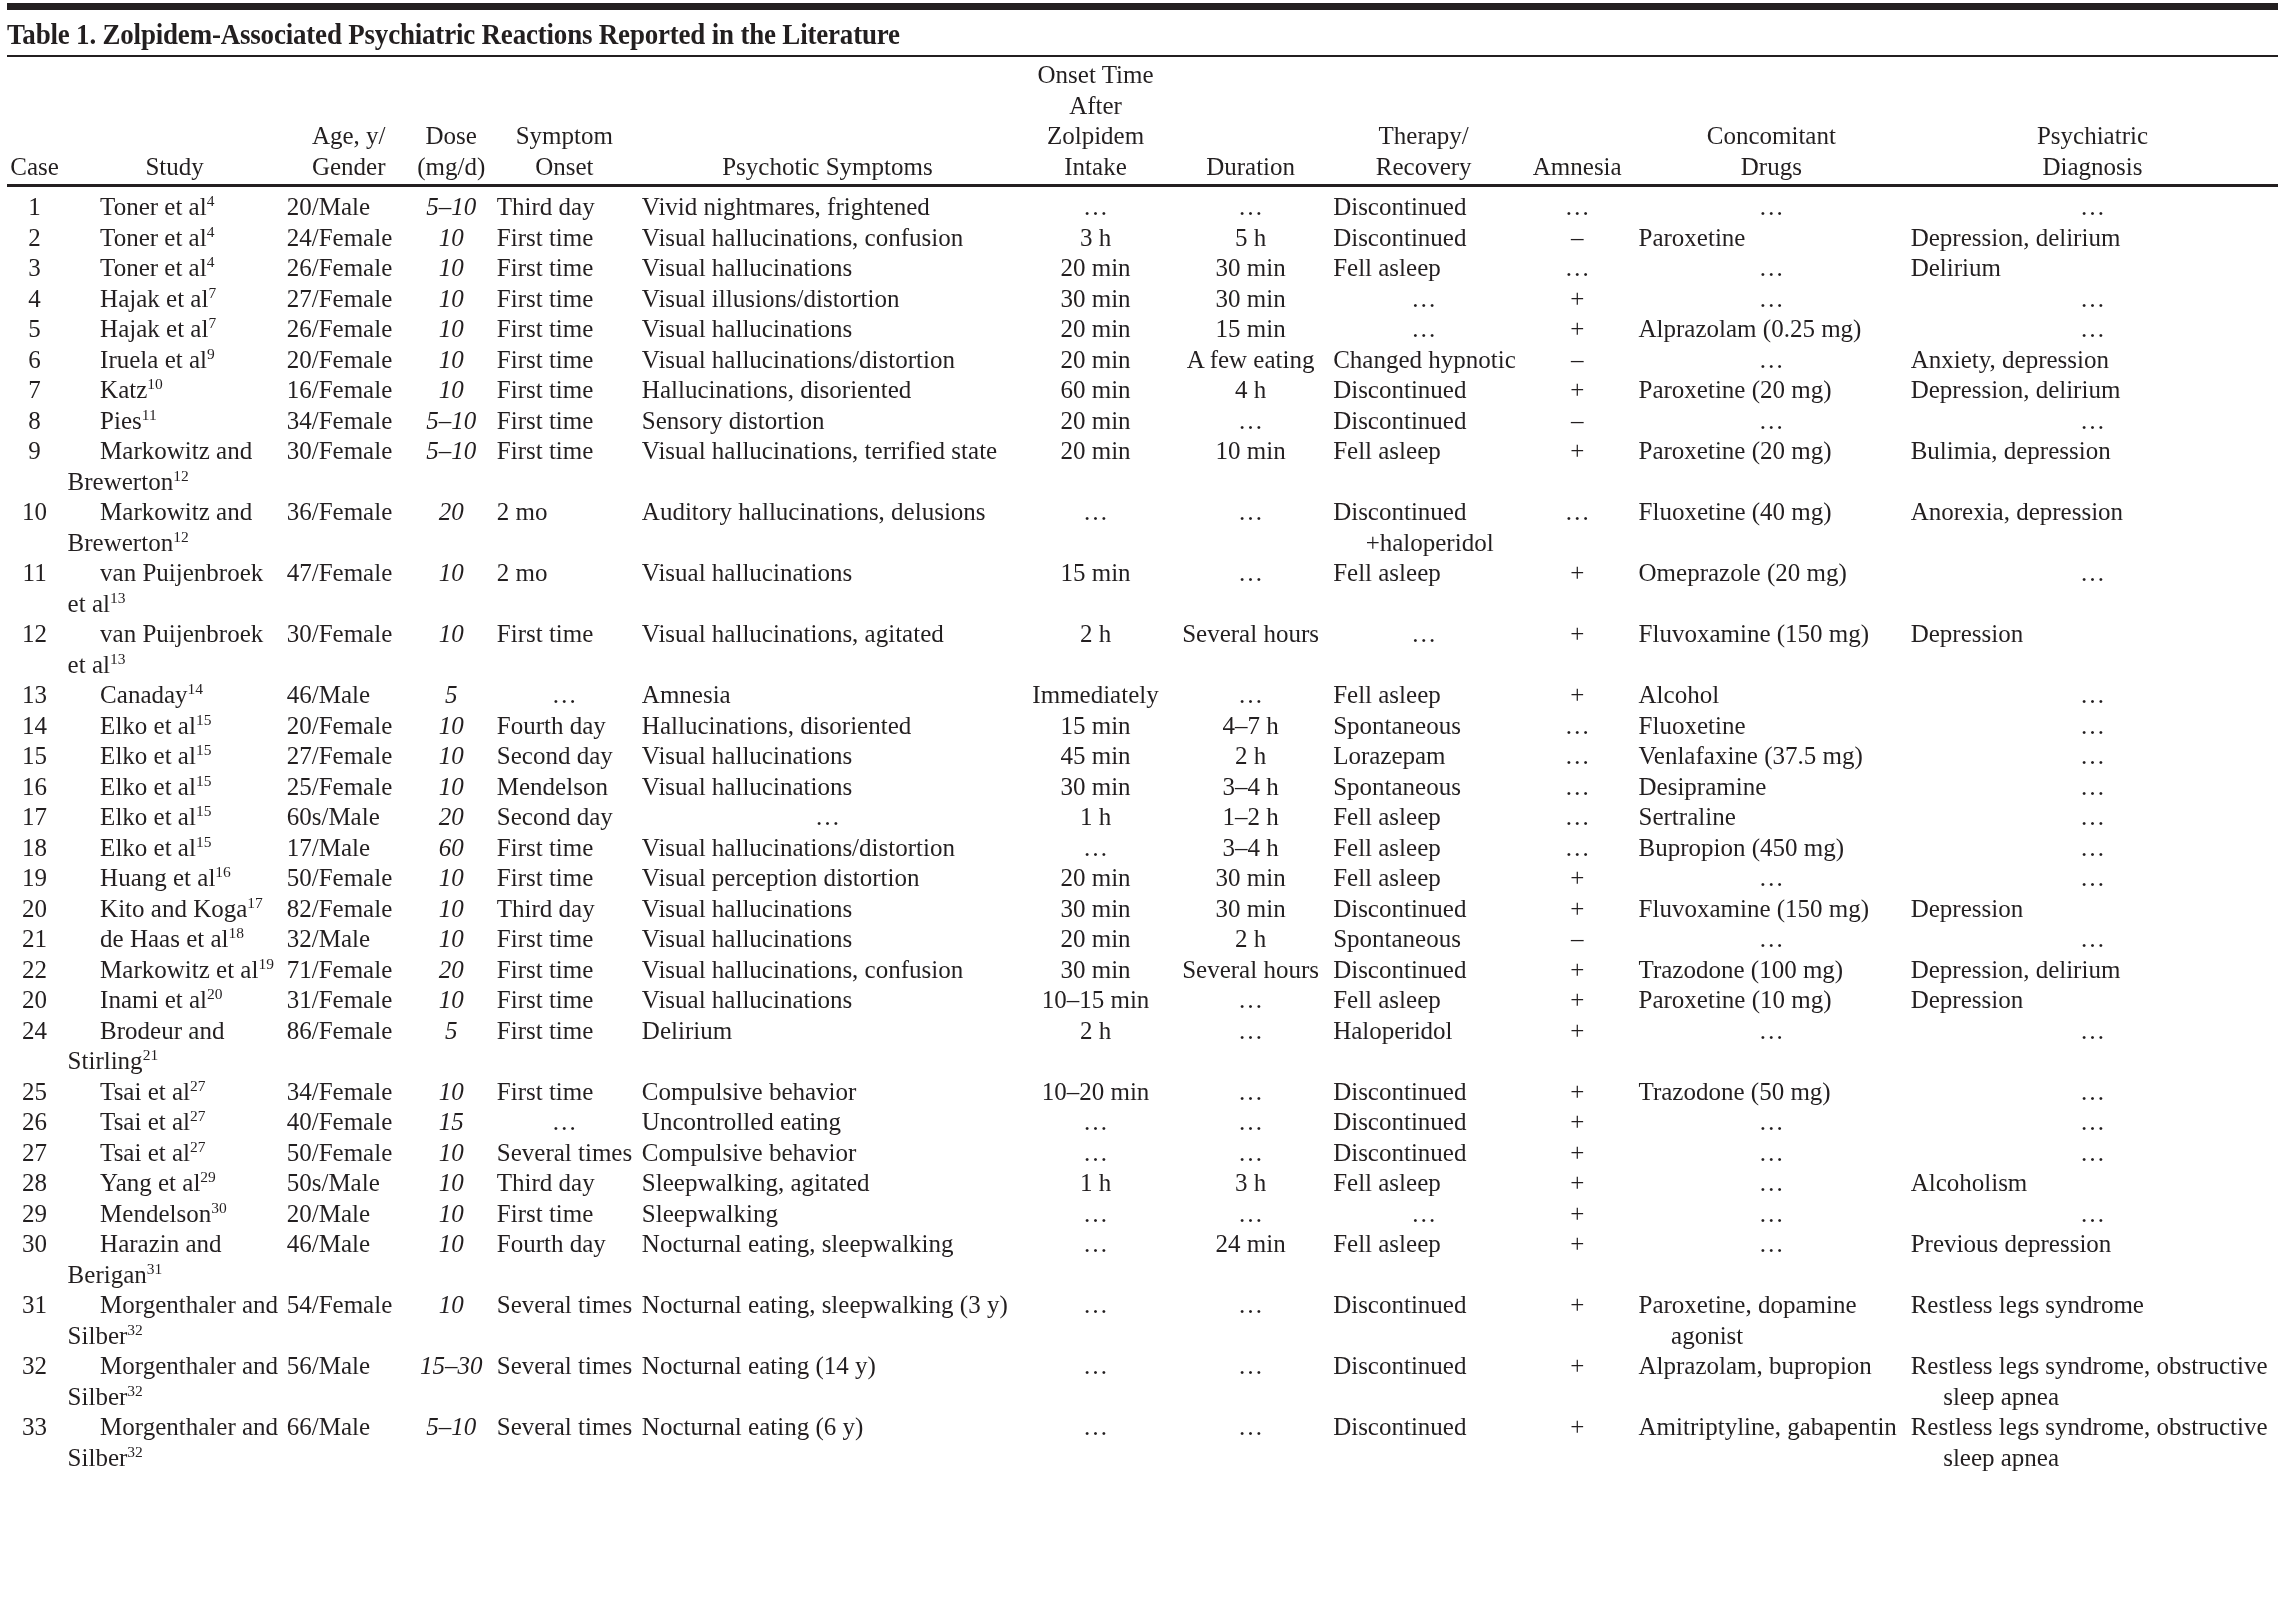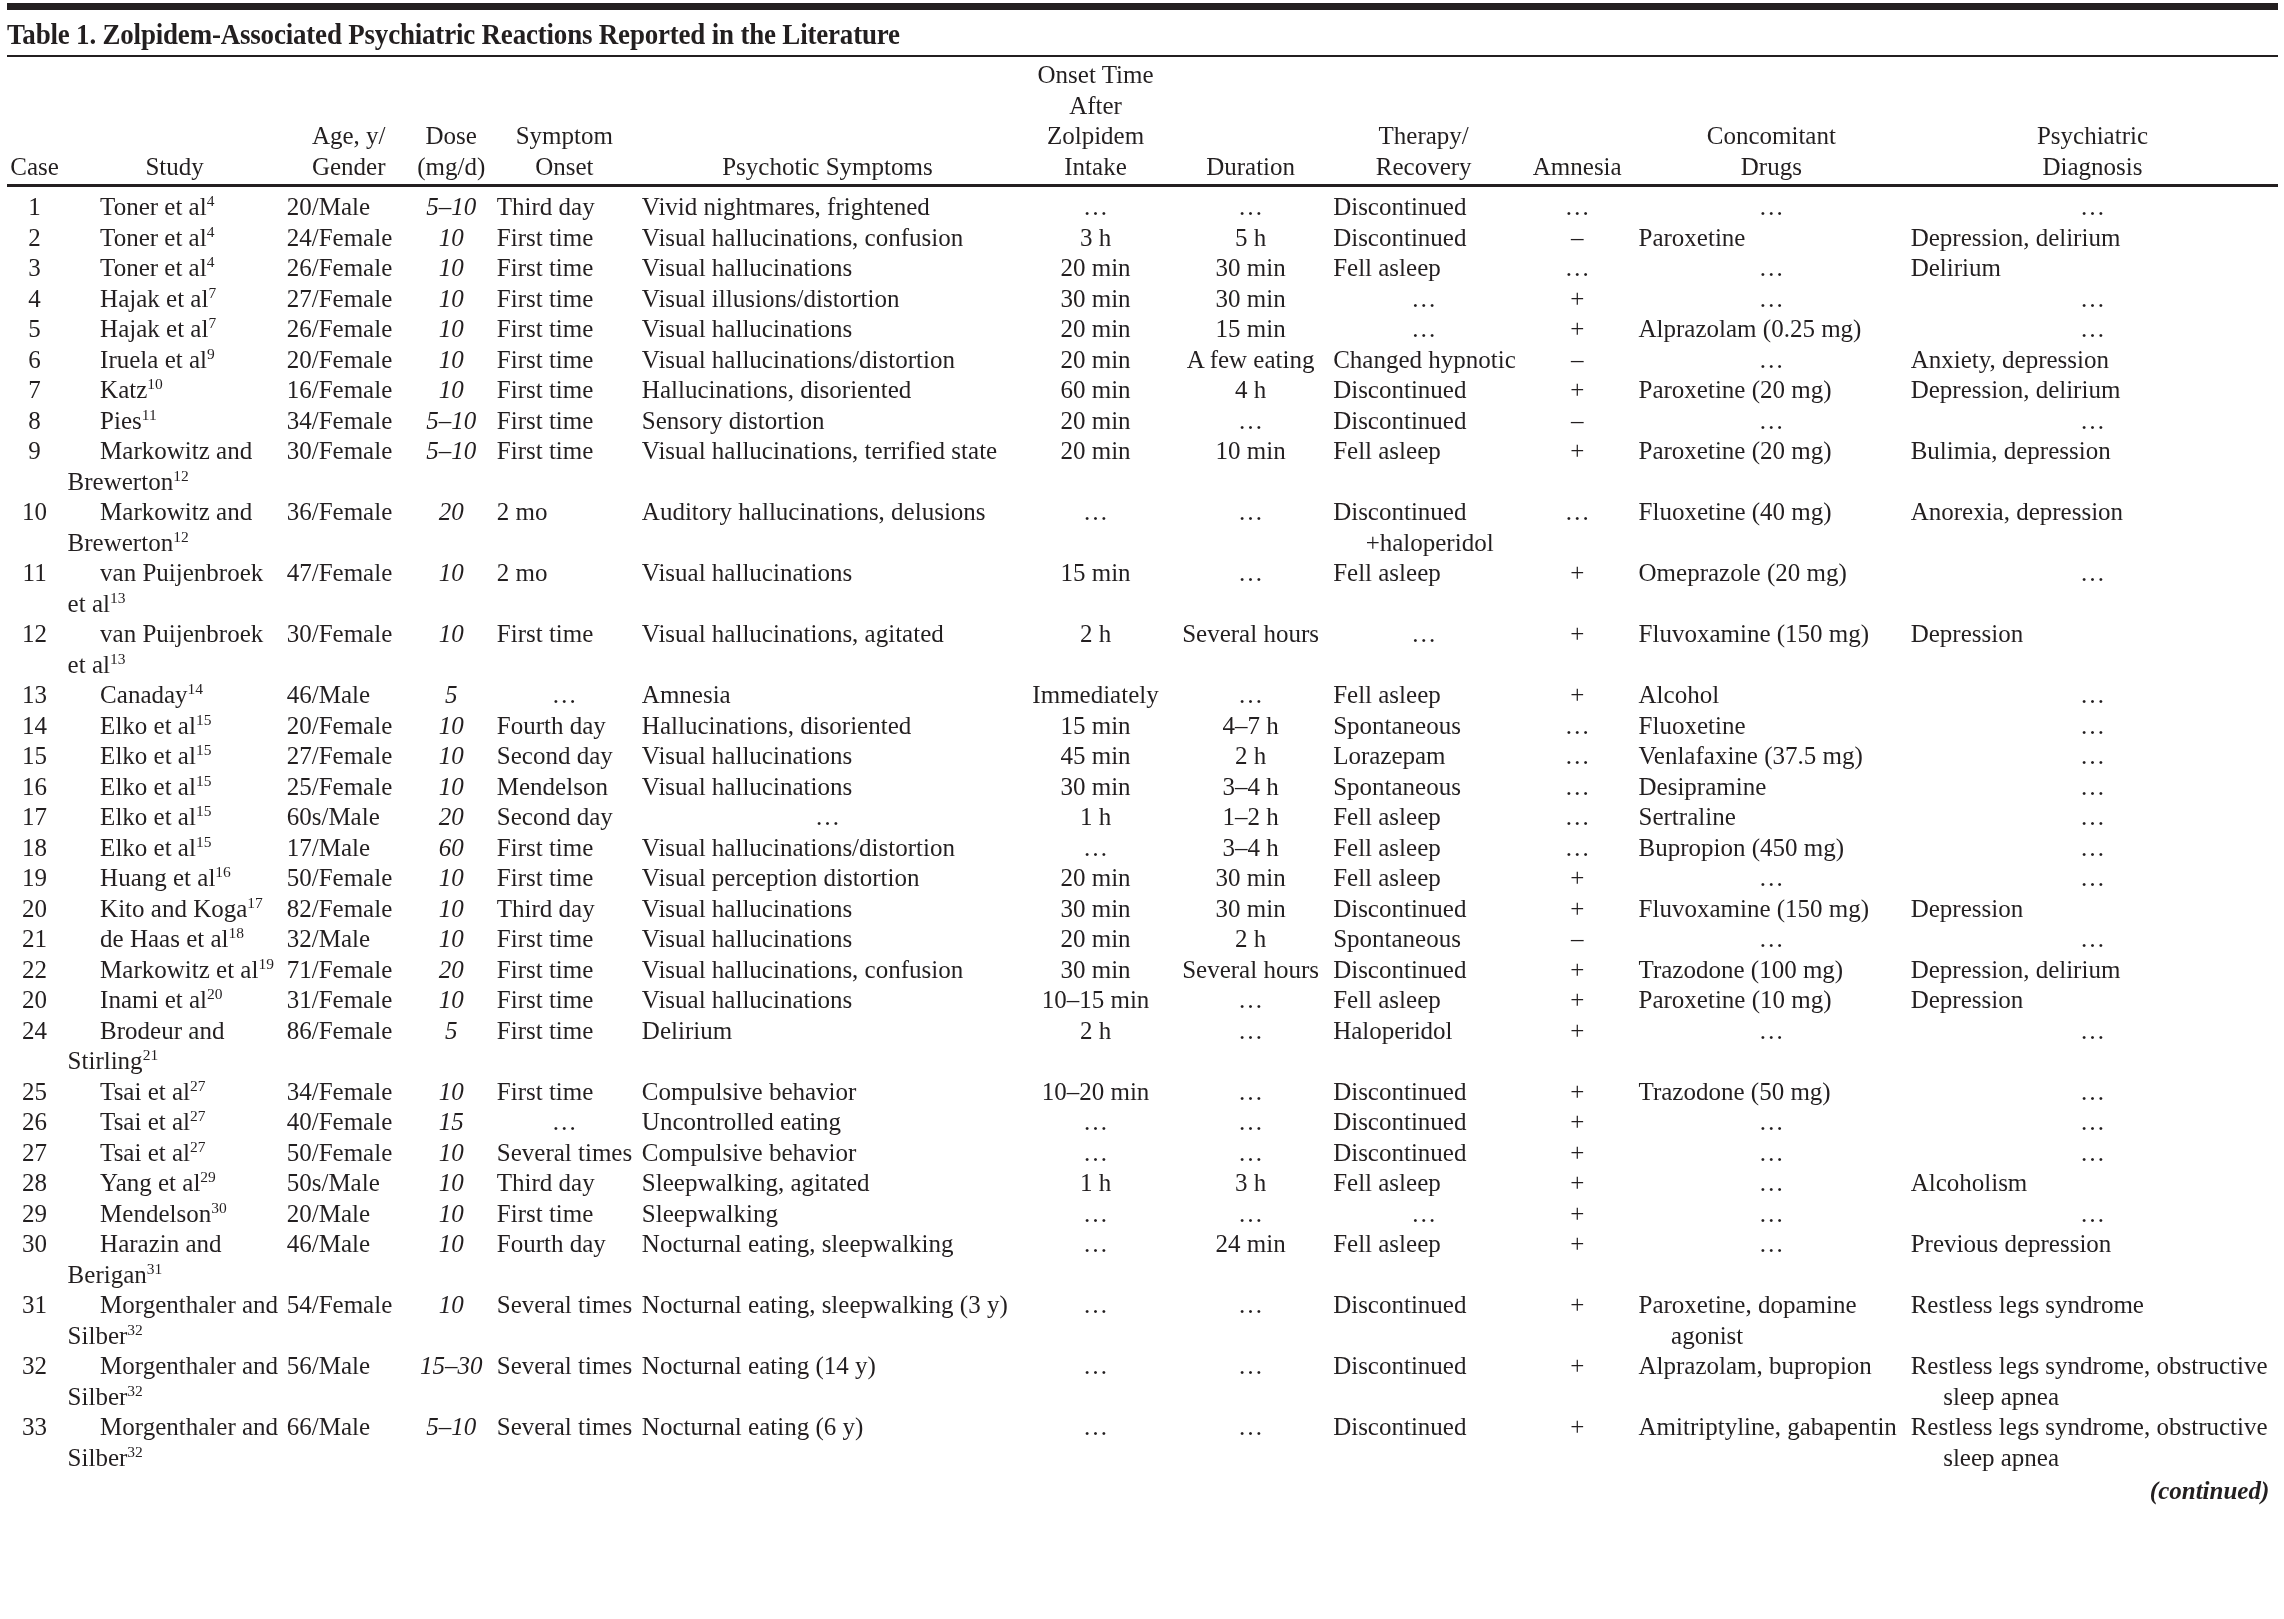--- a/index.html
+++ b/index.html
@@ -855,15 +855,14 @@
           <td class="c-drug">
             <span class="hang">Amitriptyline, gabapentin</span>
           </td>
           <td class="c-dx">
             <span class="hang">Restless legs syndrome, obstructive sleep apnea</span>
           </td>
         </tr>
       </tbody>
   </table>
 
-  <div class="continued">(continued)</div>
 </div>
 
 
 </body></html>

